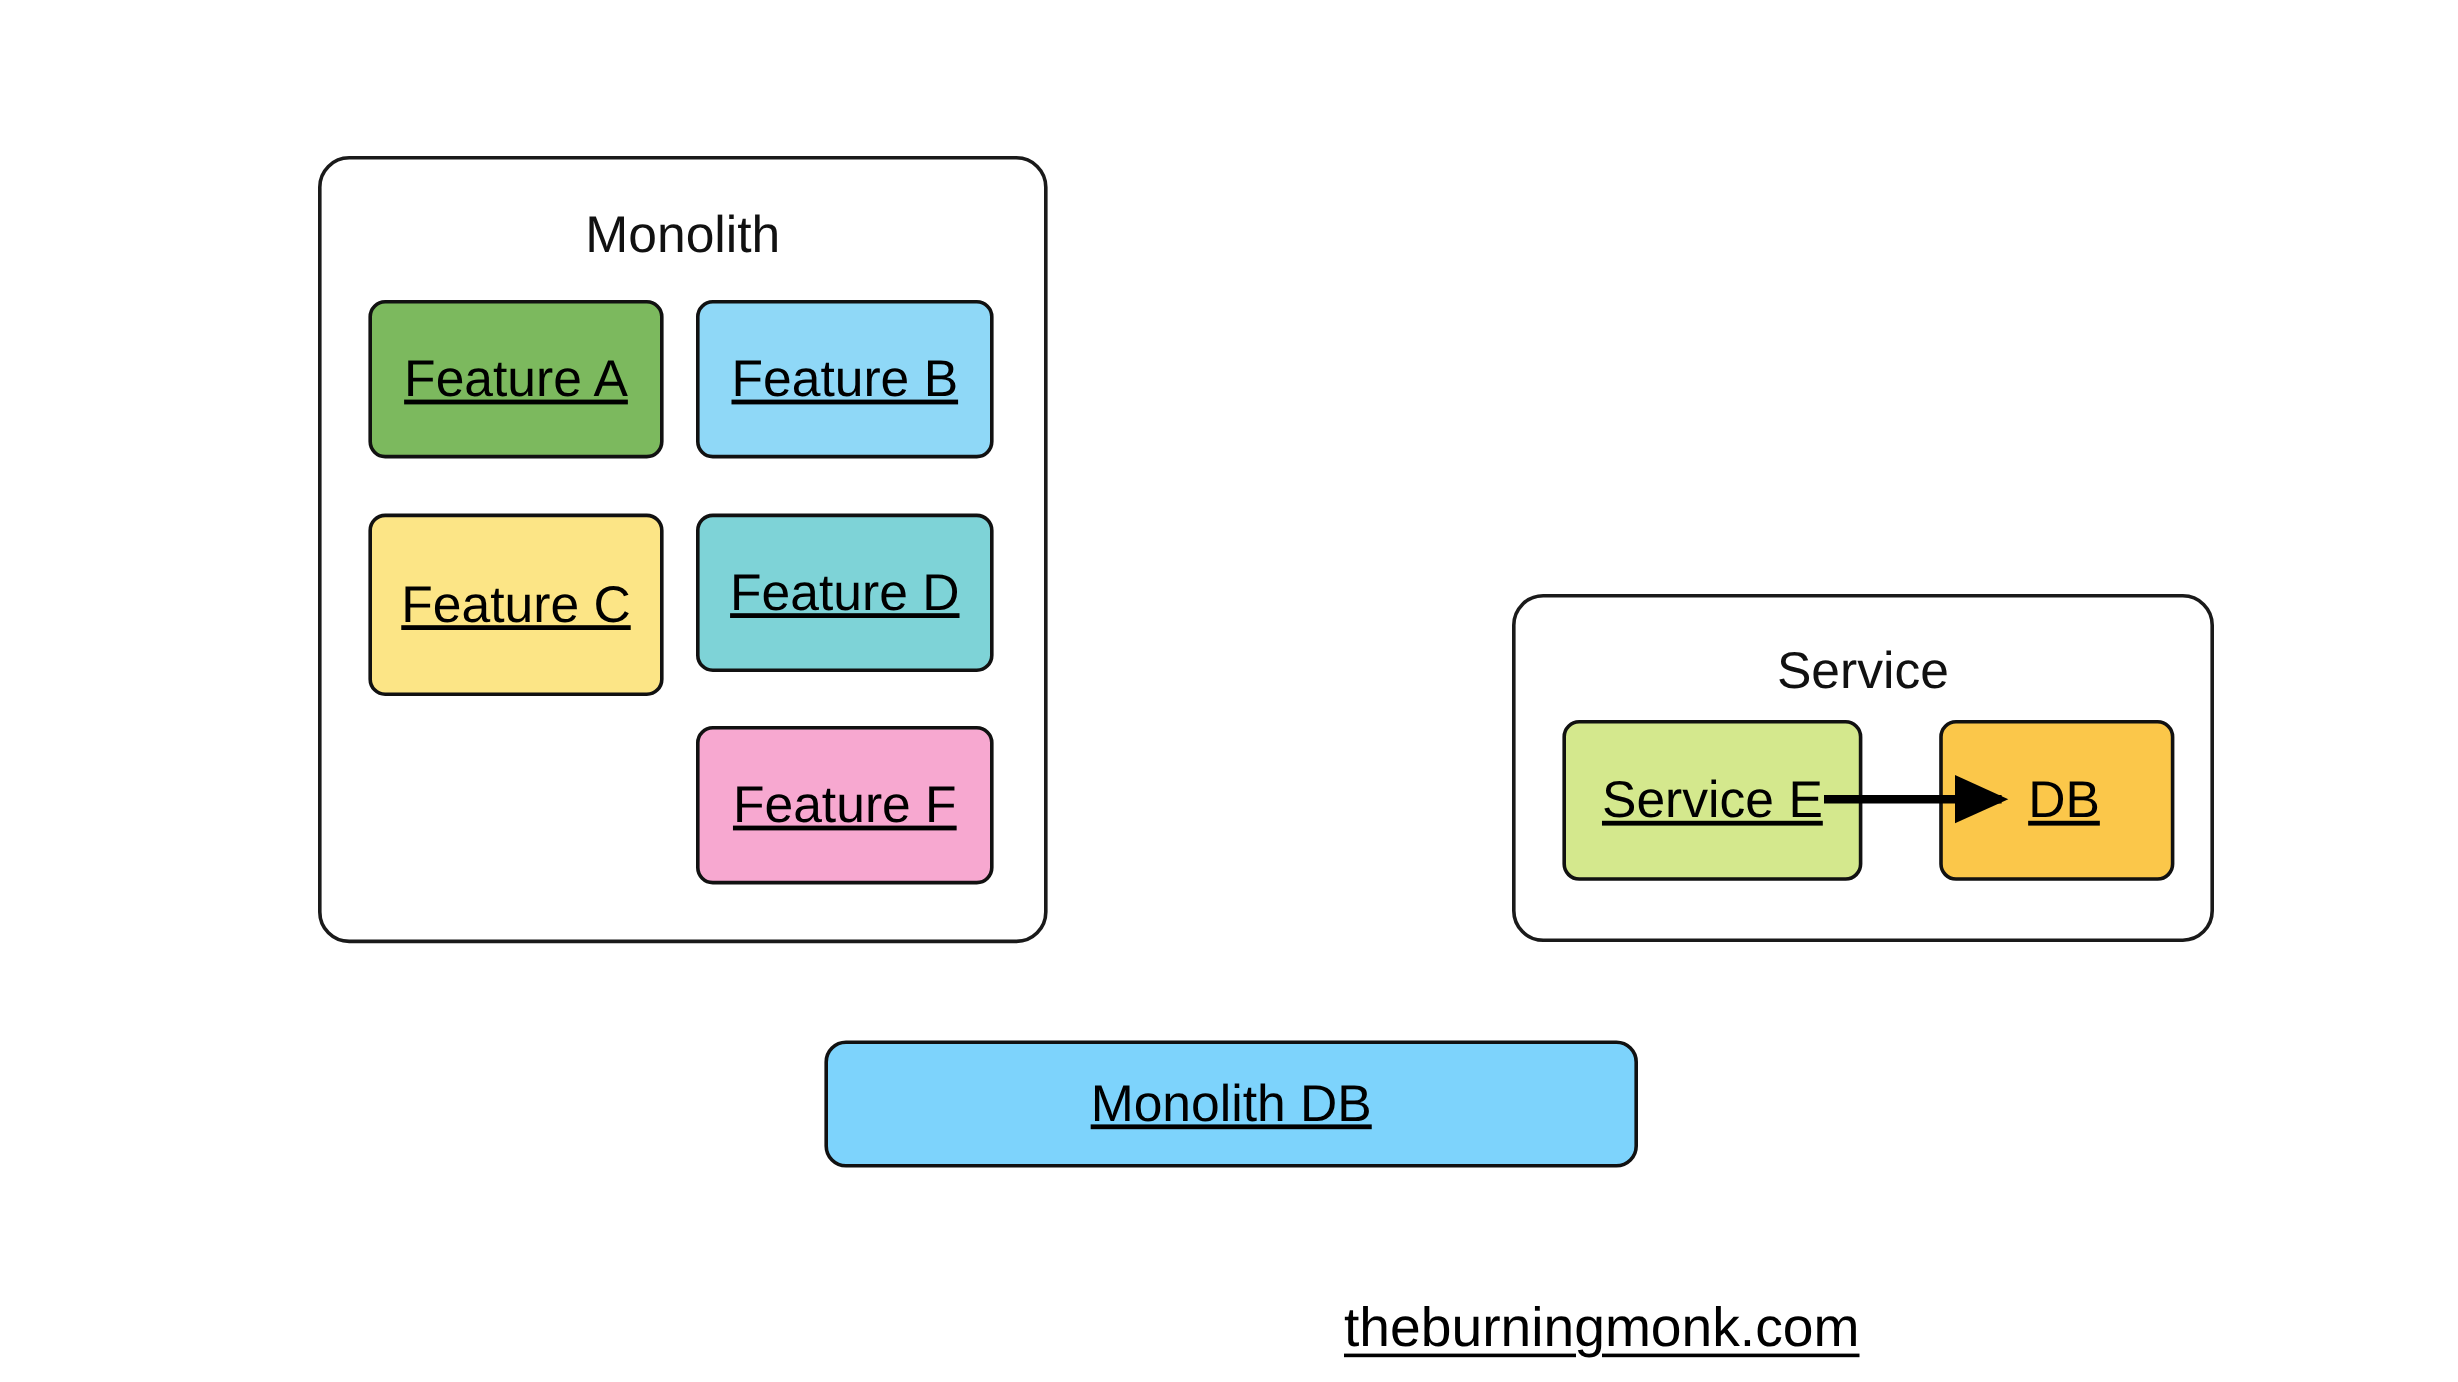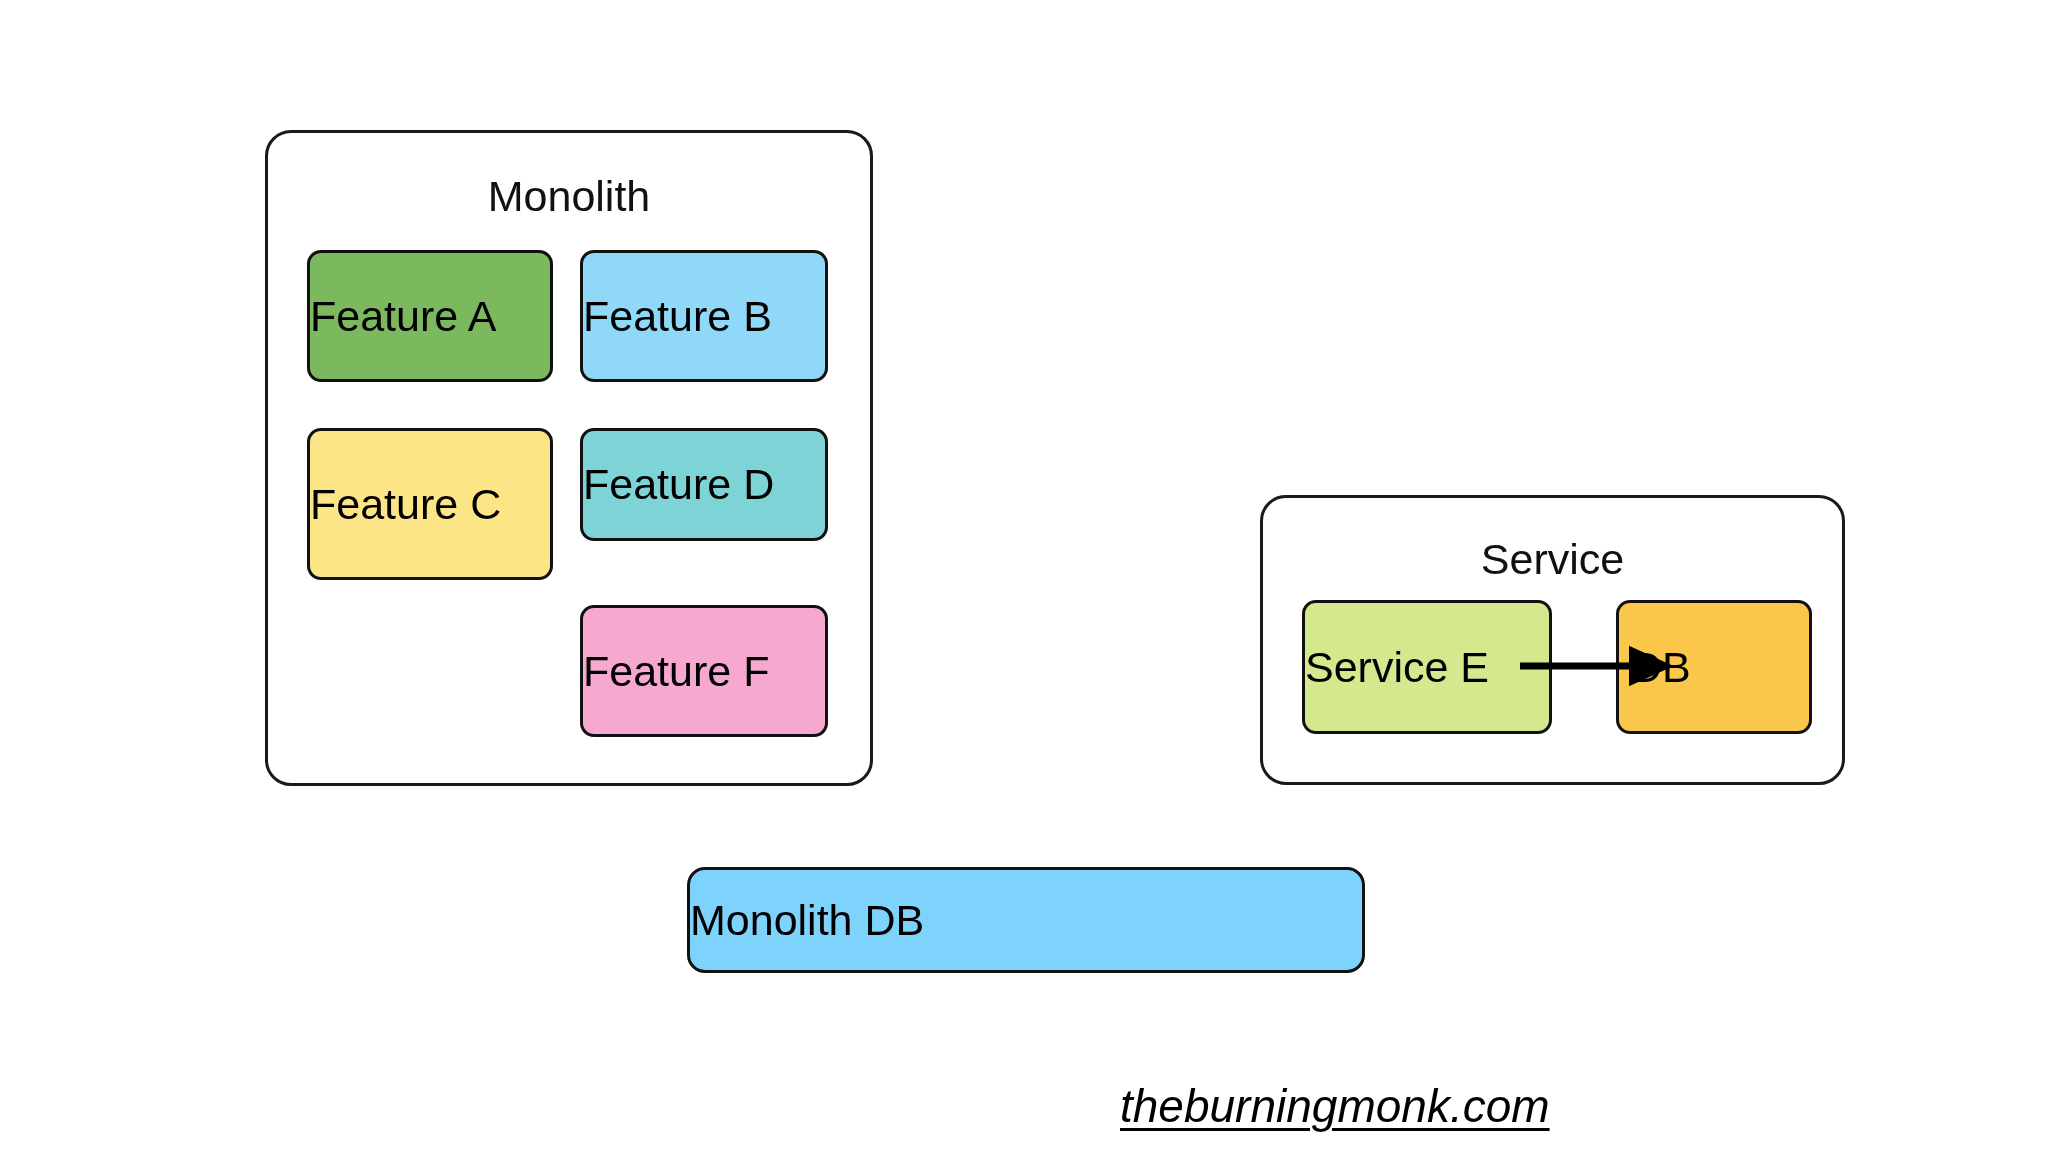--- a/index.html
+++ b/index.html
@@ -40,20 +40,22 @@
   }
 
   
   .node {
     position: absolute;
     box-sizing: border-box;
     border: 3px solid #111111;
     border-radius: 14px;
     display: flex;
     align-items: center;
+    justify-content: center;
+    text-decoration: underline;
   }
   .node-label {
     font-size: 43px;
     line-height: 1;
     color: #000000;
     white-space: nowrap;
   }
 
   
   .arrow-svg {
@@ -90,21 +92,21 @@
   </div>
 
   <div class="node" style="left:580px; top:250px; width:248px; height:132px; background:#8FD8F7;">
     <span class="node-label">Feature B</span>
   </div>
 
   <div class="node" style="left:307px; top:428px; width:246px; height:152px; background:#FCE586;">
     <span class="node-label">Feature C</span>
   </div>
 
-  <div class="node" style="left:580px; top:428px; width:248px; height:113px; background:#7ED3D7;">
+  <div class="node" style="left:580px; top:428px; width:248px; height:132px; background:#7ED3D7;">
     <span class="node-label">Feature D</span>
   </div>
 
   <div class="node" style="left:580px; top:605px; width:248px; height:132px; background:#F7A8D0;">
     <span class="node-label">Feature F</span>
   </div>
 
   <div class="group-box" style="left:1260px; top:495px; width:585px; height:290px;">
     <div class="group-title" style="top:40px;">Service</div>
   </div>
@@ -124,15 +126,15 @@
       </marker>
     </defs>
     <line x1="0" y1="21" x2="148" y2="21" stroke="#000000" stroke-width="7" marker-end="url(#arrowhead)"></line>
   </svg>
 
   <div class="node" style="left:687px; top:867px; width:678px; height:106px; background:#7dd3fc; border-radius:18px;">
     <span class="node-label">Monolith DB</span>
   </div>
 
 
-  <div class="footer-text footer-link" style="left:1120px; top:1083px;font-style:italic;">theburningmonk.com</div>
+  <div class="footer-text footer-link" style="left:1120px; top:1083px;">theburningmonk.com</div>
 
 </div>
 
 </body></html>

